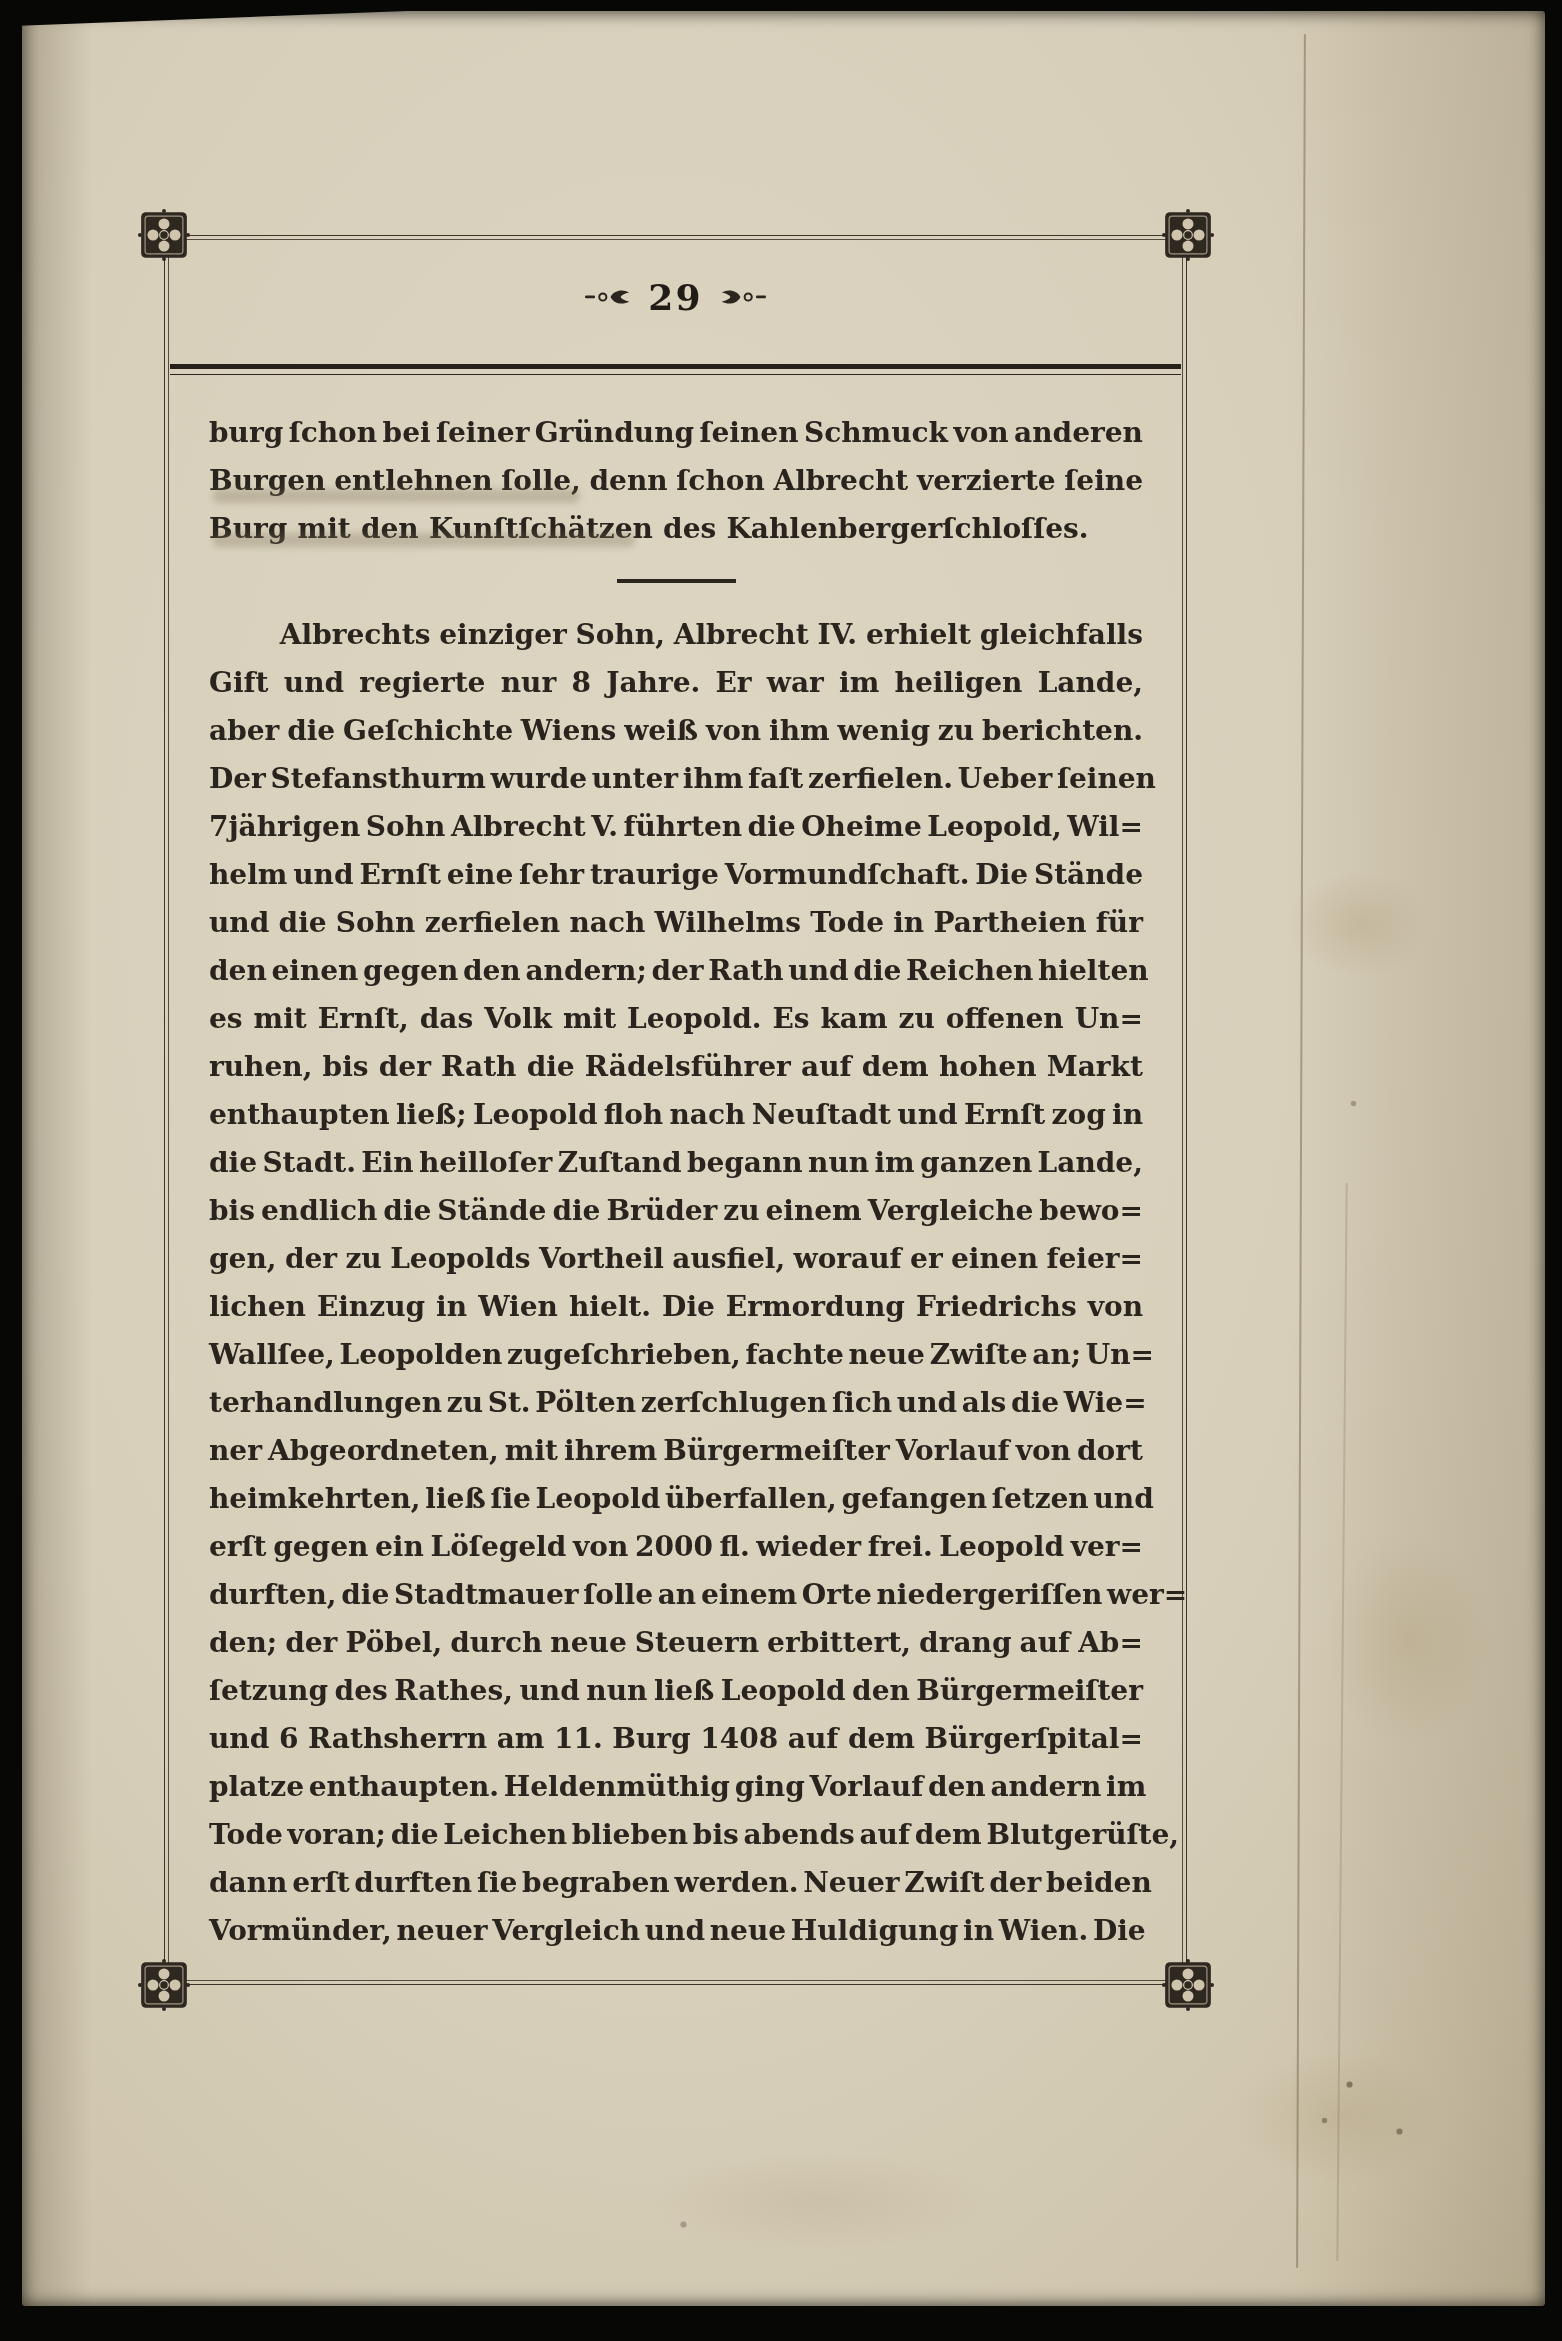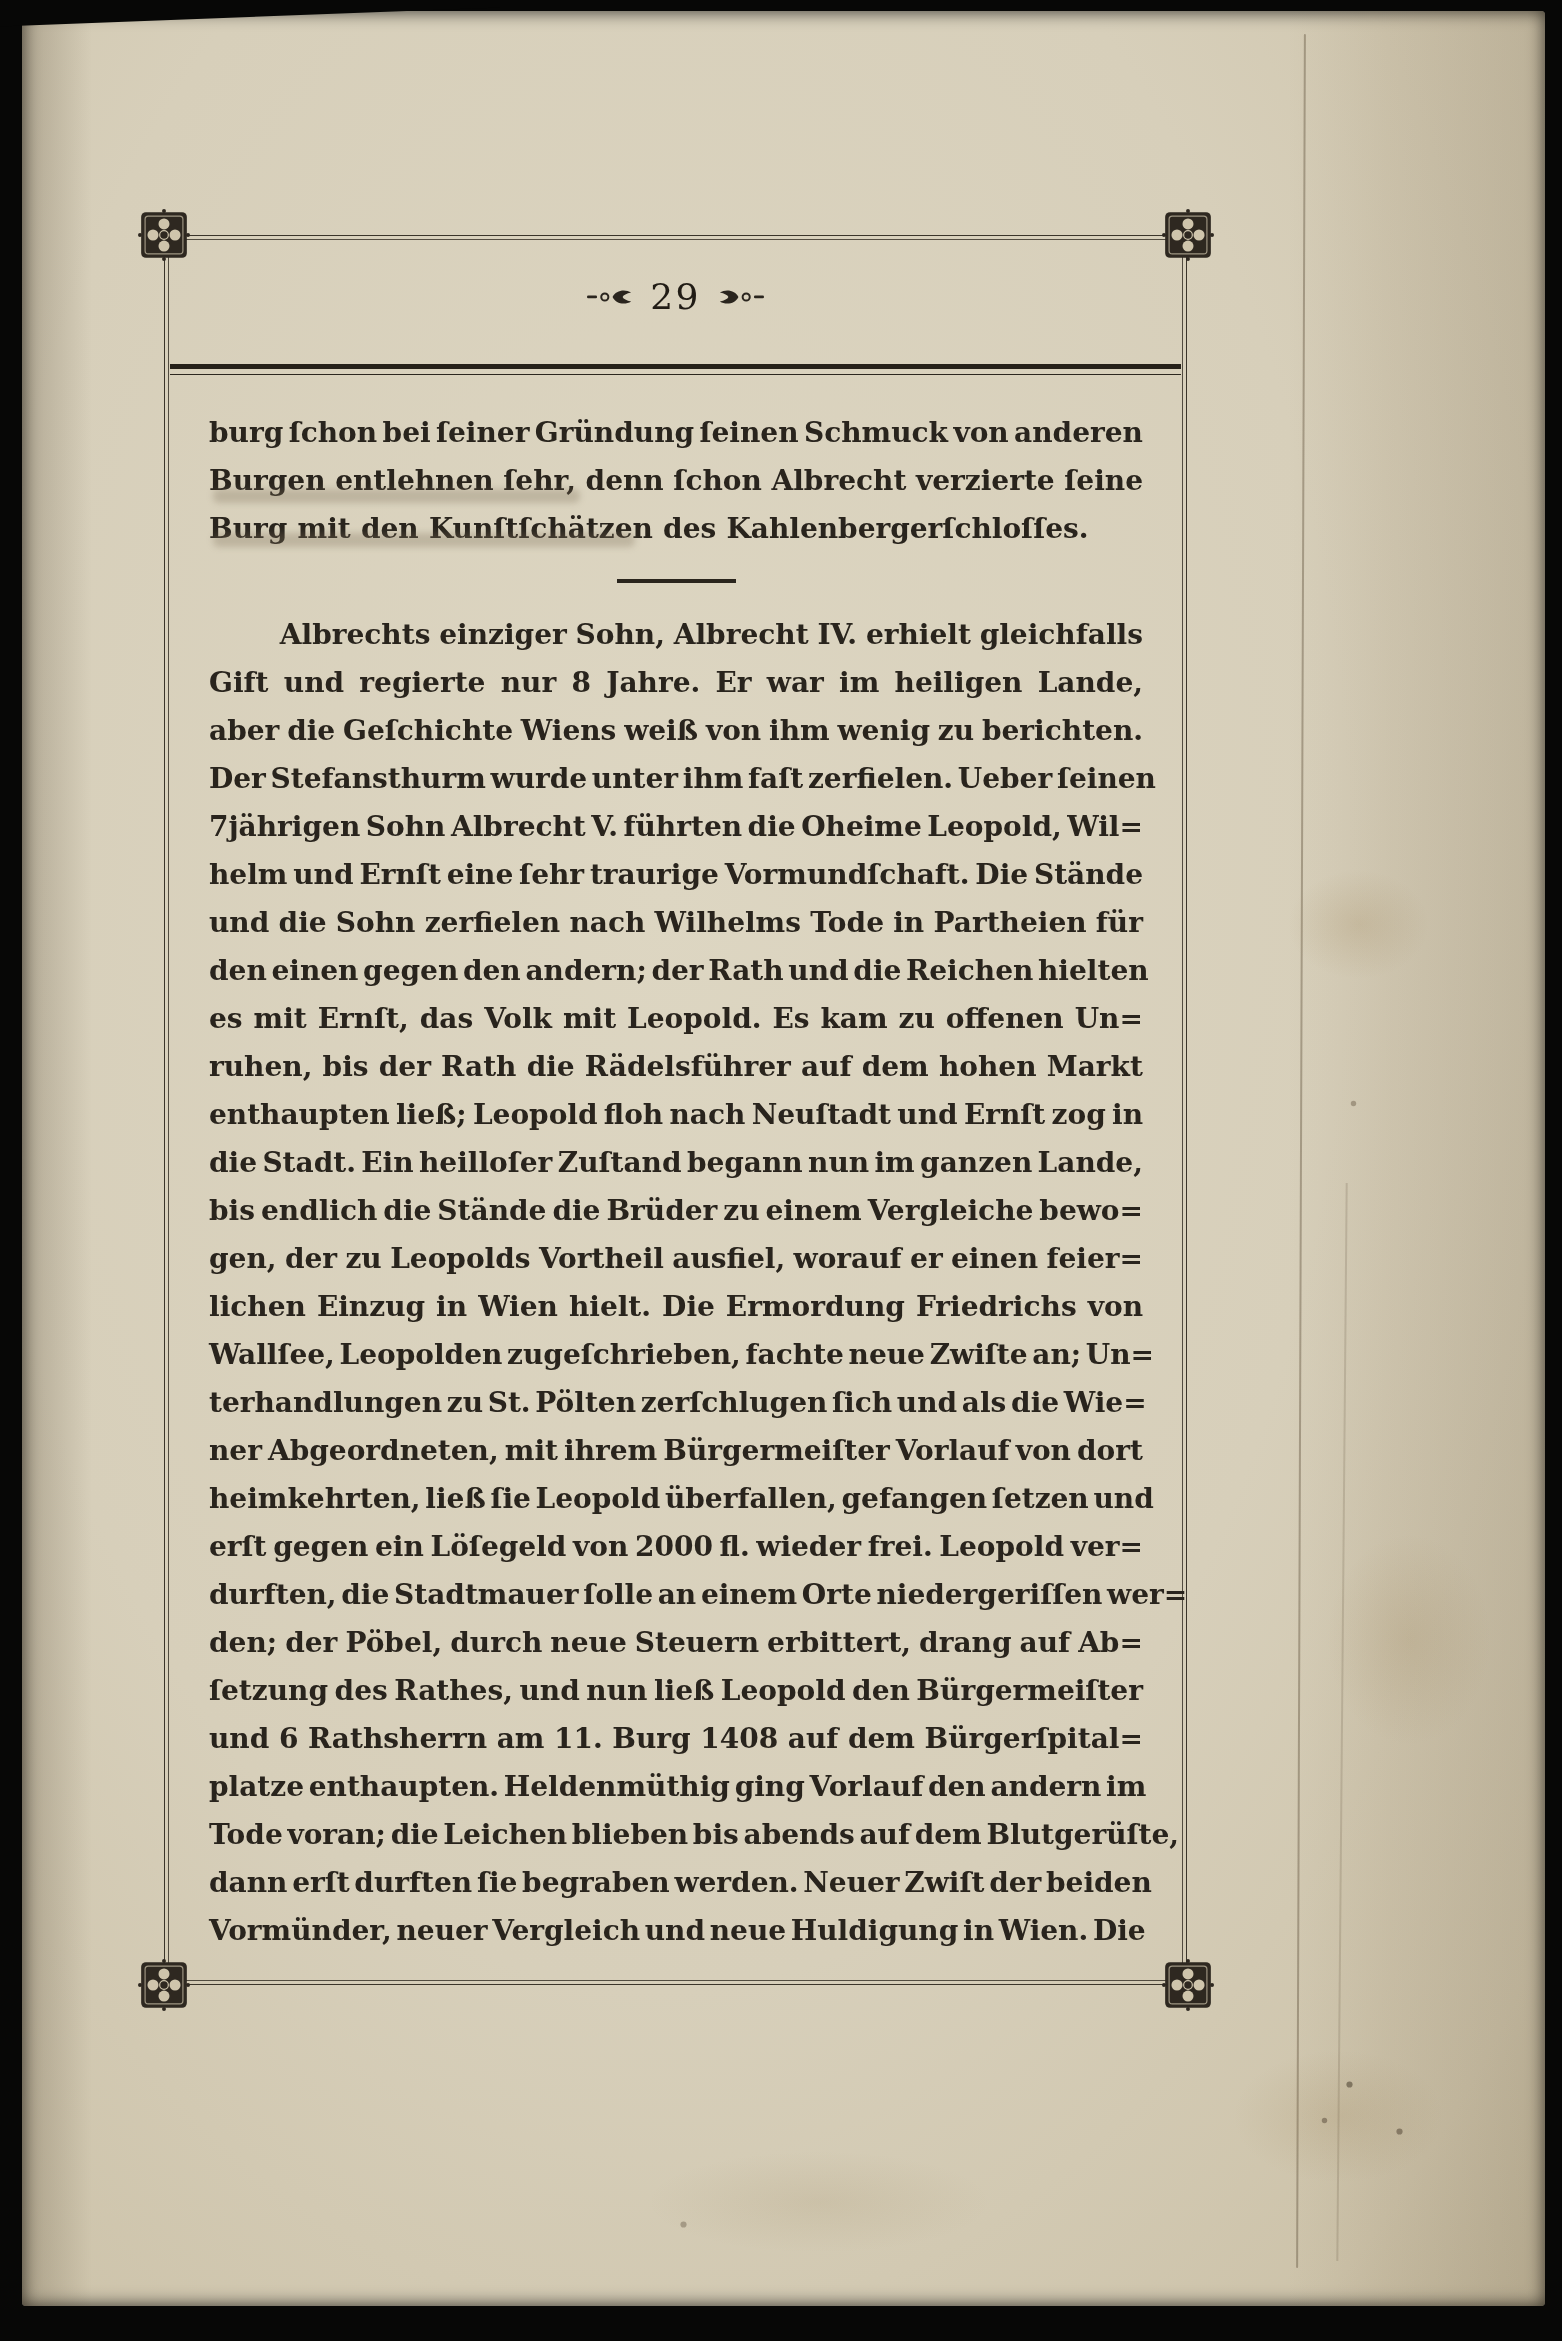--- a/index.html
+++ b/index.html
@@ -47,21 +47,21 @@
   .corner{position:absolute;width:52px;height:52px;}
   .corner.tl{left:116px;top:198px;}
   .corner.tr{left:1140px;top:198px;}
   .corner.bl{left:116px;top:1948px;}
   .corner.br{left:1140px;top:1948px;}
   .pagenum-row{
     position:absolute;left:142px;top:260px;width:1023px;height:52px;
     display:flex;align-items:center;justify-content:center;gap:15.6px;
   }
   .pagenum{
-    font-size:36px;font-weight:400;color:#211c15;letter-spacing:2.3px;line-height:1;
+    font-size:36px;font-weight:700;color:#211c15;letter-spacing:2.3px;line-height:1;
   }
   .fleuron{width:48px;height:20.3px;flex:none;}
   .fleuron.right{transform:scaleX(-1);}
   .head-rule{
     position:absolute;left:148px;top:353px;width:1011px;height:11px;
     border-top:5.5px solid #262119;border-bottom:1.6px solid #2c271f;box-sizing:border-box;
   }
   .text-block{
     position:absolute;left:187px;top:397px;width:934px;color:#29241d;
     font-size:28px;font-weight:bold;
@@ -180,21 +180,21 @@
           <span>ſeiner</span>
           <span>Gründung</span>
           <span>ſeinen</span>
           <span>Schmuck</span>
           <span>von</span>
           <span>anderen</span>
         </div>
       <div class="line">
           <span>Burgen</span>
           <span>entlehnen</span>
-          <span>ſehr,</span>
+          <span>ſolle,</span>
           <span>denn</span>
           <span>ſchon</span>
           <span>Albrecht</span>
           <span>verzierte</span>
           <span>ſeine</span>
         </div>
       <div class="line short">
           <span>Burg</span>
           <span>mit</span>
           <span>den</span>

